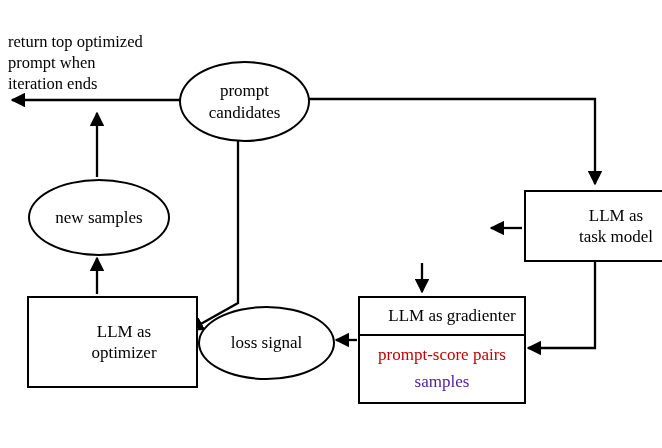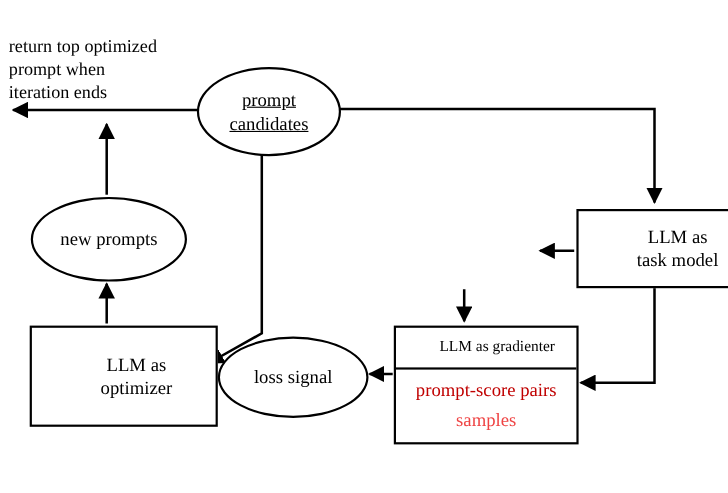--- a/index.html
+++ b/index.html
@@ -37,31 +37,31 @@
   .gradienter{
     position:absolute;
     border:2.6px solid #000;
     background:#fff;
     display:flex;flex-direction:column;
   }
   .gradienter .title{
     flex:0 0 36px;
     border-bottom:2.2px solid #000;
     display:flex;align-items:center;justify-content:center;
-    font-size:14px;
+    font-size:17px;
     padding-left:20px;
   }
   .gradienter .pairs-samples{
     flex:1 1 auto;
     display:flex;flex-direction:column;align-items:center;justify-content:center;
     gap:2px;
     font-size:17px;line-height:1.45;
   }
   .pairs-line{color:#c00000;}
-  .samples-line{color:#ef4444;}
+  .samples-line{color:#4c1d95;}
 </style>
 </head>
 <body>
 
 <div class="canvas">
 
   <svg class="arrow-layer" width="662" height="448" viewBox="0 0 662 448" xmlns="http://www.w3.org/2000/svg">
     <defs>
       <marker id="arrow" viewBox="0 0 10 10" refX="9" refY="5" markerWidth="6.5" markerHeight="6.5" orient="auto-start-reverse">
         <path d="M0,0 L10,5 L0,10 z" fill="#000"></path>
@@ -78,24 +78,24 @@
       <path d="M 238 138 L 238 303 L 190 330" marker-end="url(#arrow)"></path>
       <path d="M 97 294 L 97 258" marker-end="url(#arrow)"></path>
       <path d="M 97 177 L 97 113" marker-end="url(#arrow)"></path>
     </g>
   </svg>
 
   <div class="note" style="left:8px;top:31px;width:177px;">return top optimized
 prompt when
 iteration ends</div>
 
-  <div class="node ellipse" style="left:179px;top:61px;width:127px;height:77px;text-decoration:underline;">prompt
+  <div class="node ellipse" style="left:179px;top:61px;width:127px;height:77px;">prompt
 candidates</div>
 
-  <div class="node ellipse" style="left:28px;top:179px;width:138px;height:73px;">new prompts</div>
+  <div class="node ellipse" style="left:28px;top:179px;width:138px;height:73px;">new samples</div>
 
   <div class="node rect" style="left:27px;top:296px;width:144px;height:88px;">LLM as
 optimizer</div>
 
   <div class="node ellipse" style="left:198px;top:306px;width:133px;height:70px;">loss signal</div>
 
 
   <div class="node rect" style="left:524px;top:190px;width:134px;height:68px;">LLM as
 task model</div>
 

